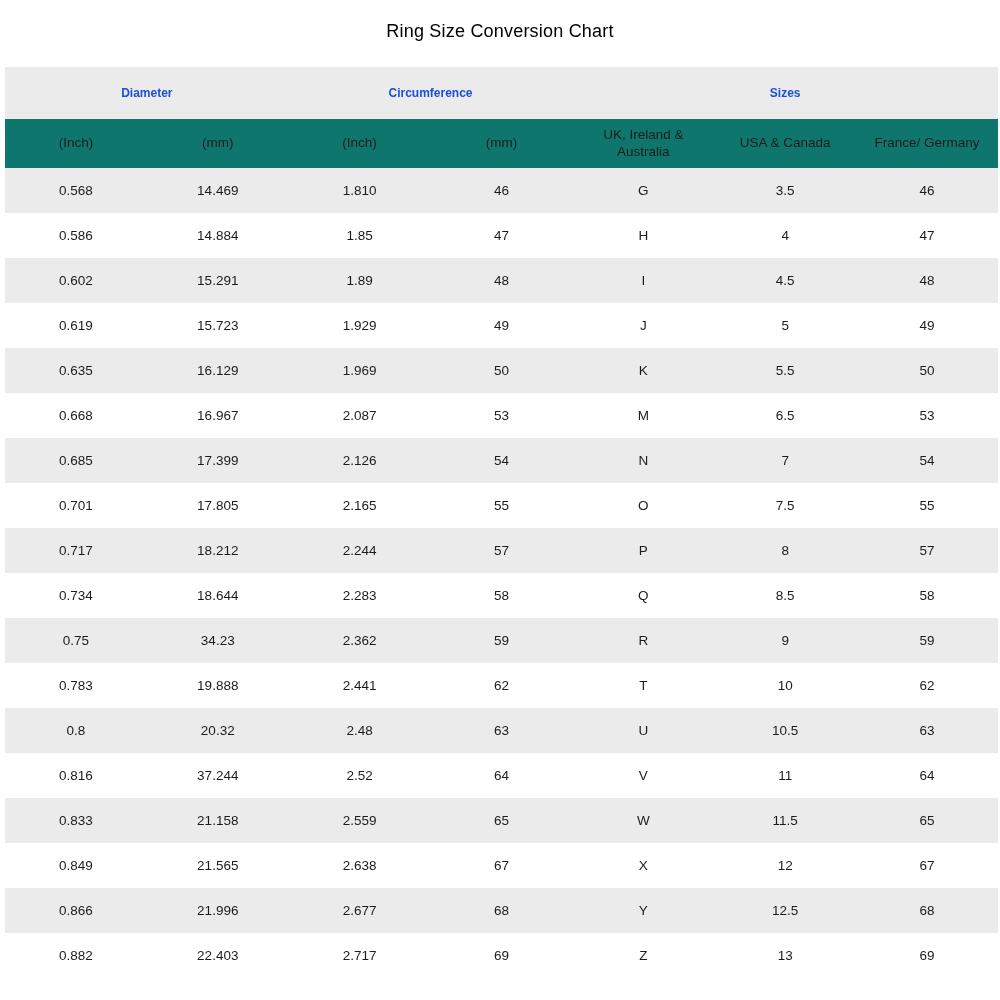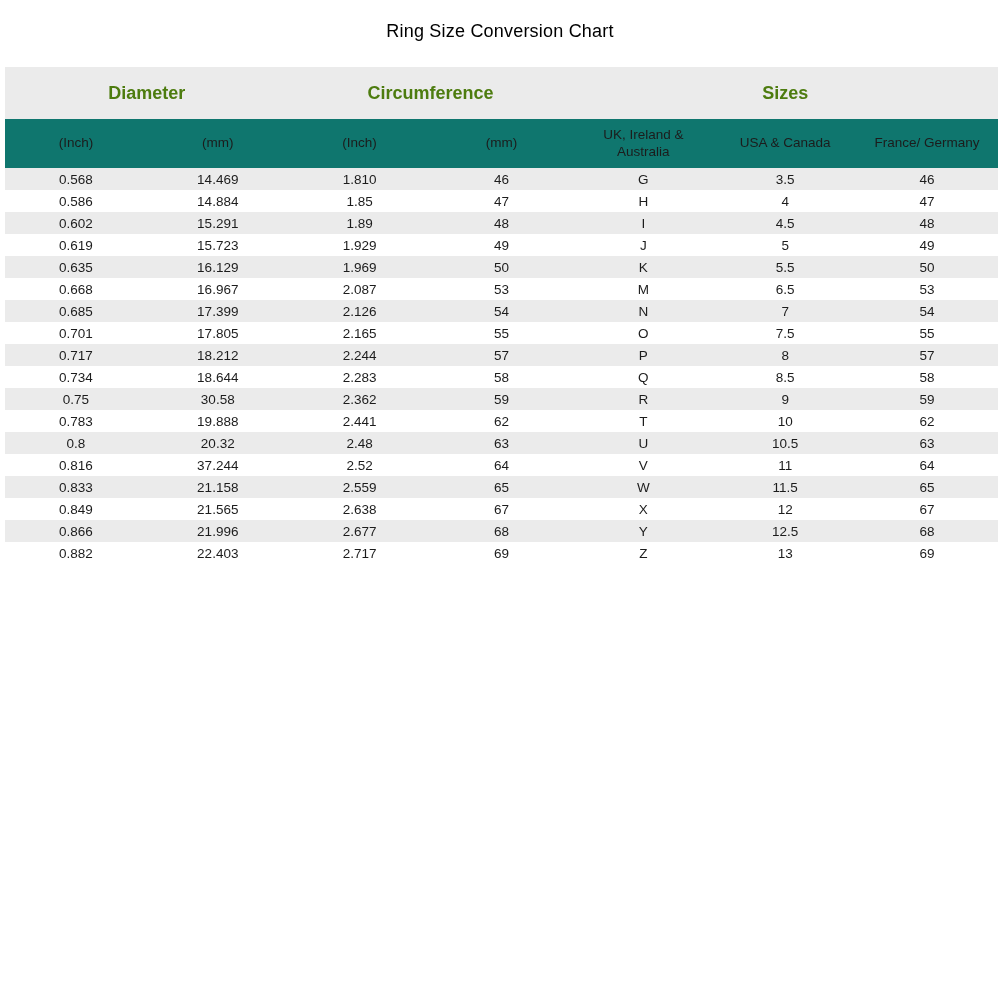--- a/index.html
+++ b/index.html
@@ -41,35 +41,35 @@
     font-size: 13.5px;
     padding: 0 8px;
     overflow: hidden;
   }
   tr.group-header-row {
     background: #ebebeb;
     height: 52px;
   }
   tr.group-header-row th {
     font-weight: bold;
-    font-size: 18px;
-    color: #4d7c0f;
+    font-size: 12px;
+    color: #1d4ed8;
   }
   tr.sub-header-row {
     background: #0f766e;
     height: 49px;
   }
   tr.sub-header-row th {
     font-weight: normal;
     font-size: 13.5px;
     line-height: 1.25;
     color: #1c1c1c;
   }
   tbody tr {
-    height: 22px;
+    height: 45px;
     background: #ffffff;
   }
   tbody tr:nth-child(odd) {
     background: #ebebeb;
   }
   tbody td {
     color: #1c1c1c;
   }
 </style>
 </head>
@@ -190,21 +190,21 @@
           <td>0.734</td>
           <td>18.644</td>
           <td>2.283</td>
           <td>58</td>
           <td>Q</td>
           <td>8.5</td>
           <td>58</td>
         </tr>
         <tr>
           <td>0.75</td>
-          <td>30.58</td>
+          <td>34.23</td>
           <td>2.362</td>
           <td>59</td>
           <td>R</td>
           <td>9</td>
           <td>59</td>
         </tr>
         <tr>
           <td>0.783</td>
           <td>19.888</td>
           <td>2.441</td>

